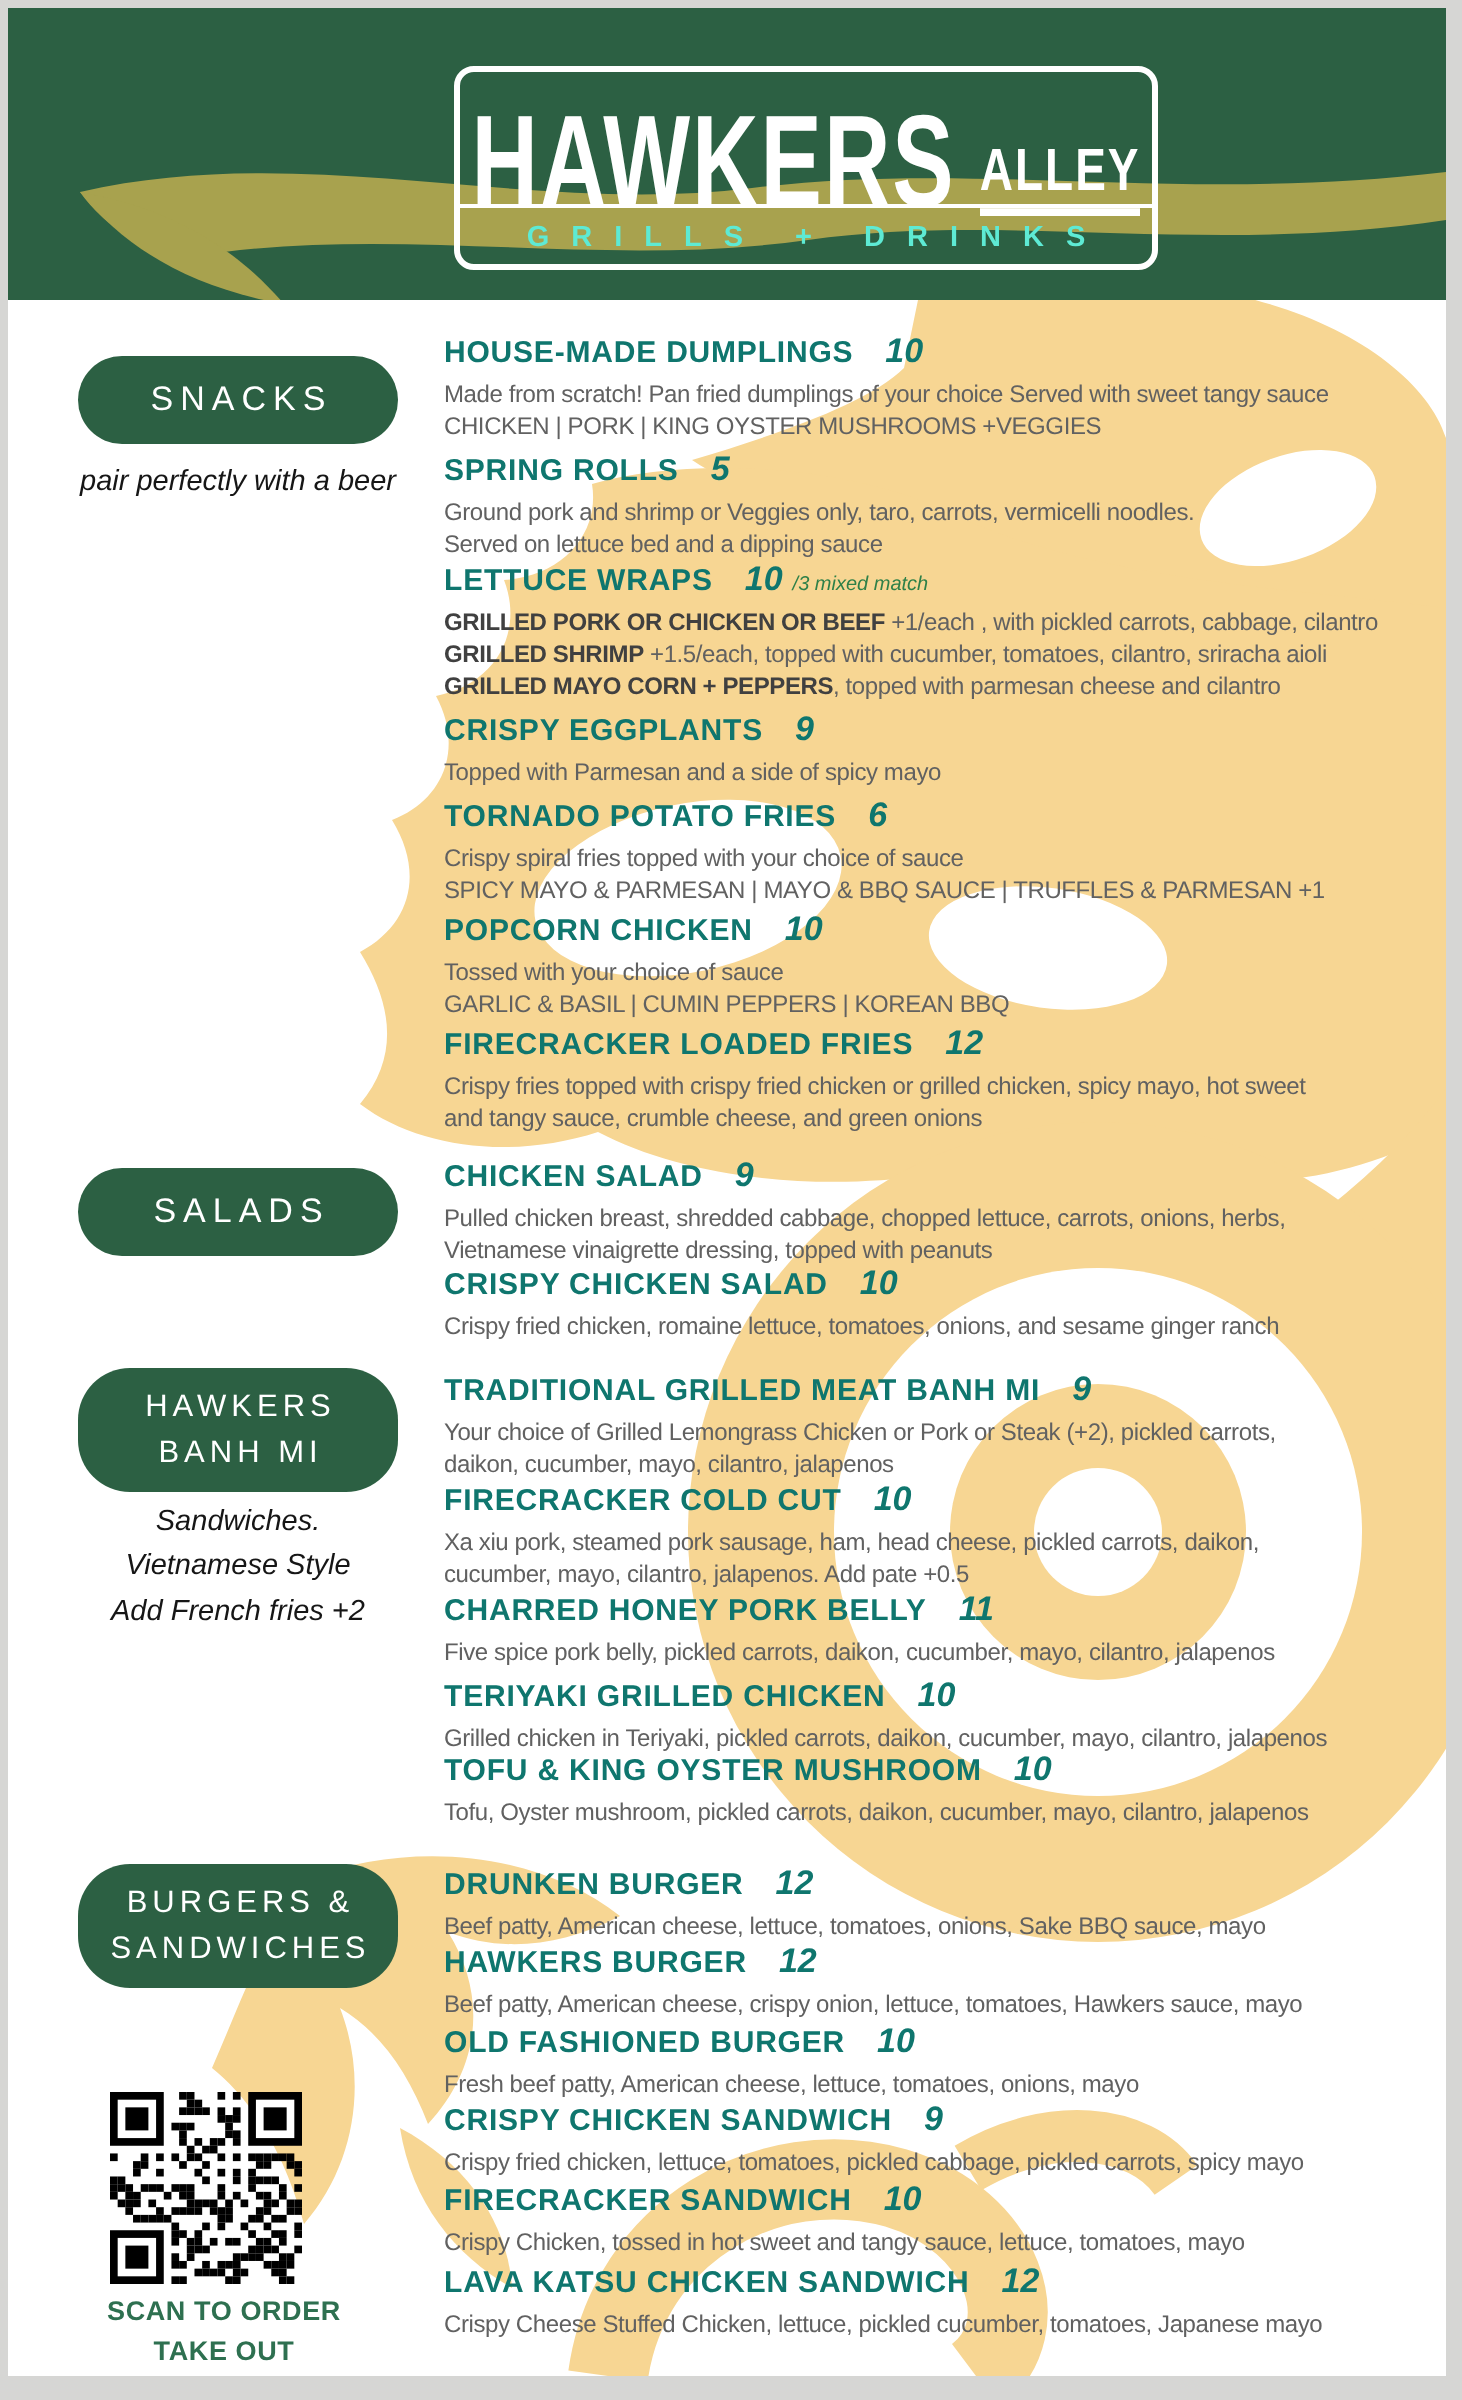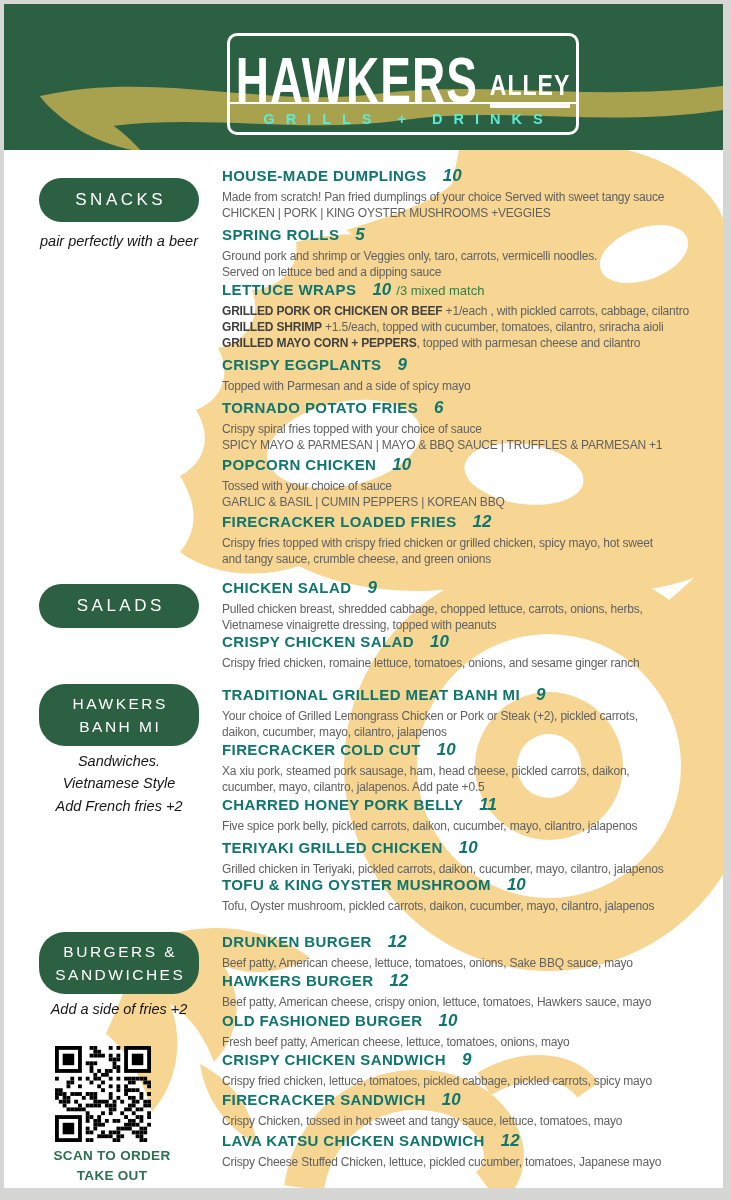--- a/index.html
+++ b/index.html
@@ -69,21 +69,21 @@
   
   .item{position:absolute;left:218px;width:512px;z-index:2;}
   .item-head{white-space:nowrap;margin-bottom:3px;}
   .item-name{
     font-size:15px;font-weight:700;color:#0f766e;letter-spacing:.4px;line-height:17px;
   }
   .item-price{
     font-style:italic;font-weight:700;color:#0f766e;font-size:17px;margin-left:16px;
   }
   .item-note{
-    color:#2f8048;font-size:13px;margin-left:5px;
+    font-style:italic;color:#2f8048;font-size:10px;margin-left:5px;
   }
   .dline{
     font-size:12px;color:#616161;line-height:16px;letter-spacing:-.2px;white-space:nowrap;
   }
   .dline b{font-weight:700;color:#404040;}
 </style>
 </head>
 <body>
 
 <div class="page">
@@ -145,21 +145,20 @@
   <div class="cap" style="top:746px">
     <div>Sandwiches.</div>
     <div>Vietnamese Style</div>
     <div>Add French fries +2</div>
   </div>
 
   <div class="pill two" style="top:928px">
     <span>BURGERS &amp;</span>
     <span>SANDWICHES</span>
   </div>
-  <div class="cap" style="top:994px">Add a side of fries +2</div>
 
   <div class="qr"><svg width="96" height="96" viewBox="0 0 96 96">
         <rect x="34.56" y="0" width="3.84" height="3.84" fill="#000"></rect>
         <rect x="38.4" y="0" width="3.84" height="3.84" fill="#000"></rect>
         <rect x="53.76" y="0" width="3.84" height="3.84" fill="#000"></rect>
         <rect x="61.44" y="0" width="3.84" height="3.84" fill="#000"></rect>
         <rect x="38.4" y="3.84" width="3.84" height="3.84" fill="#000"></rect>
         <rect x="42.239999999999995" y="3.84" width="3.84" height="3.84" fill="#000"></rect>
         <rect x="34.56" y="7.68" width="3.84" height="3.84" fill="#000"></rect>
         <rect x="38.4" y="7.68" width="3.84" height="3.84" fill="#000"></rect>

